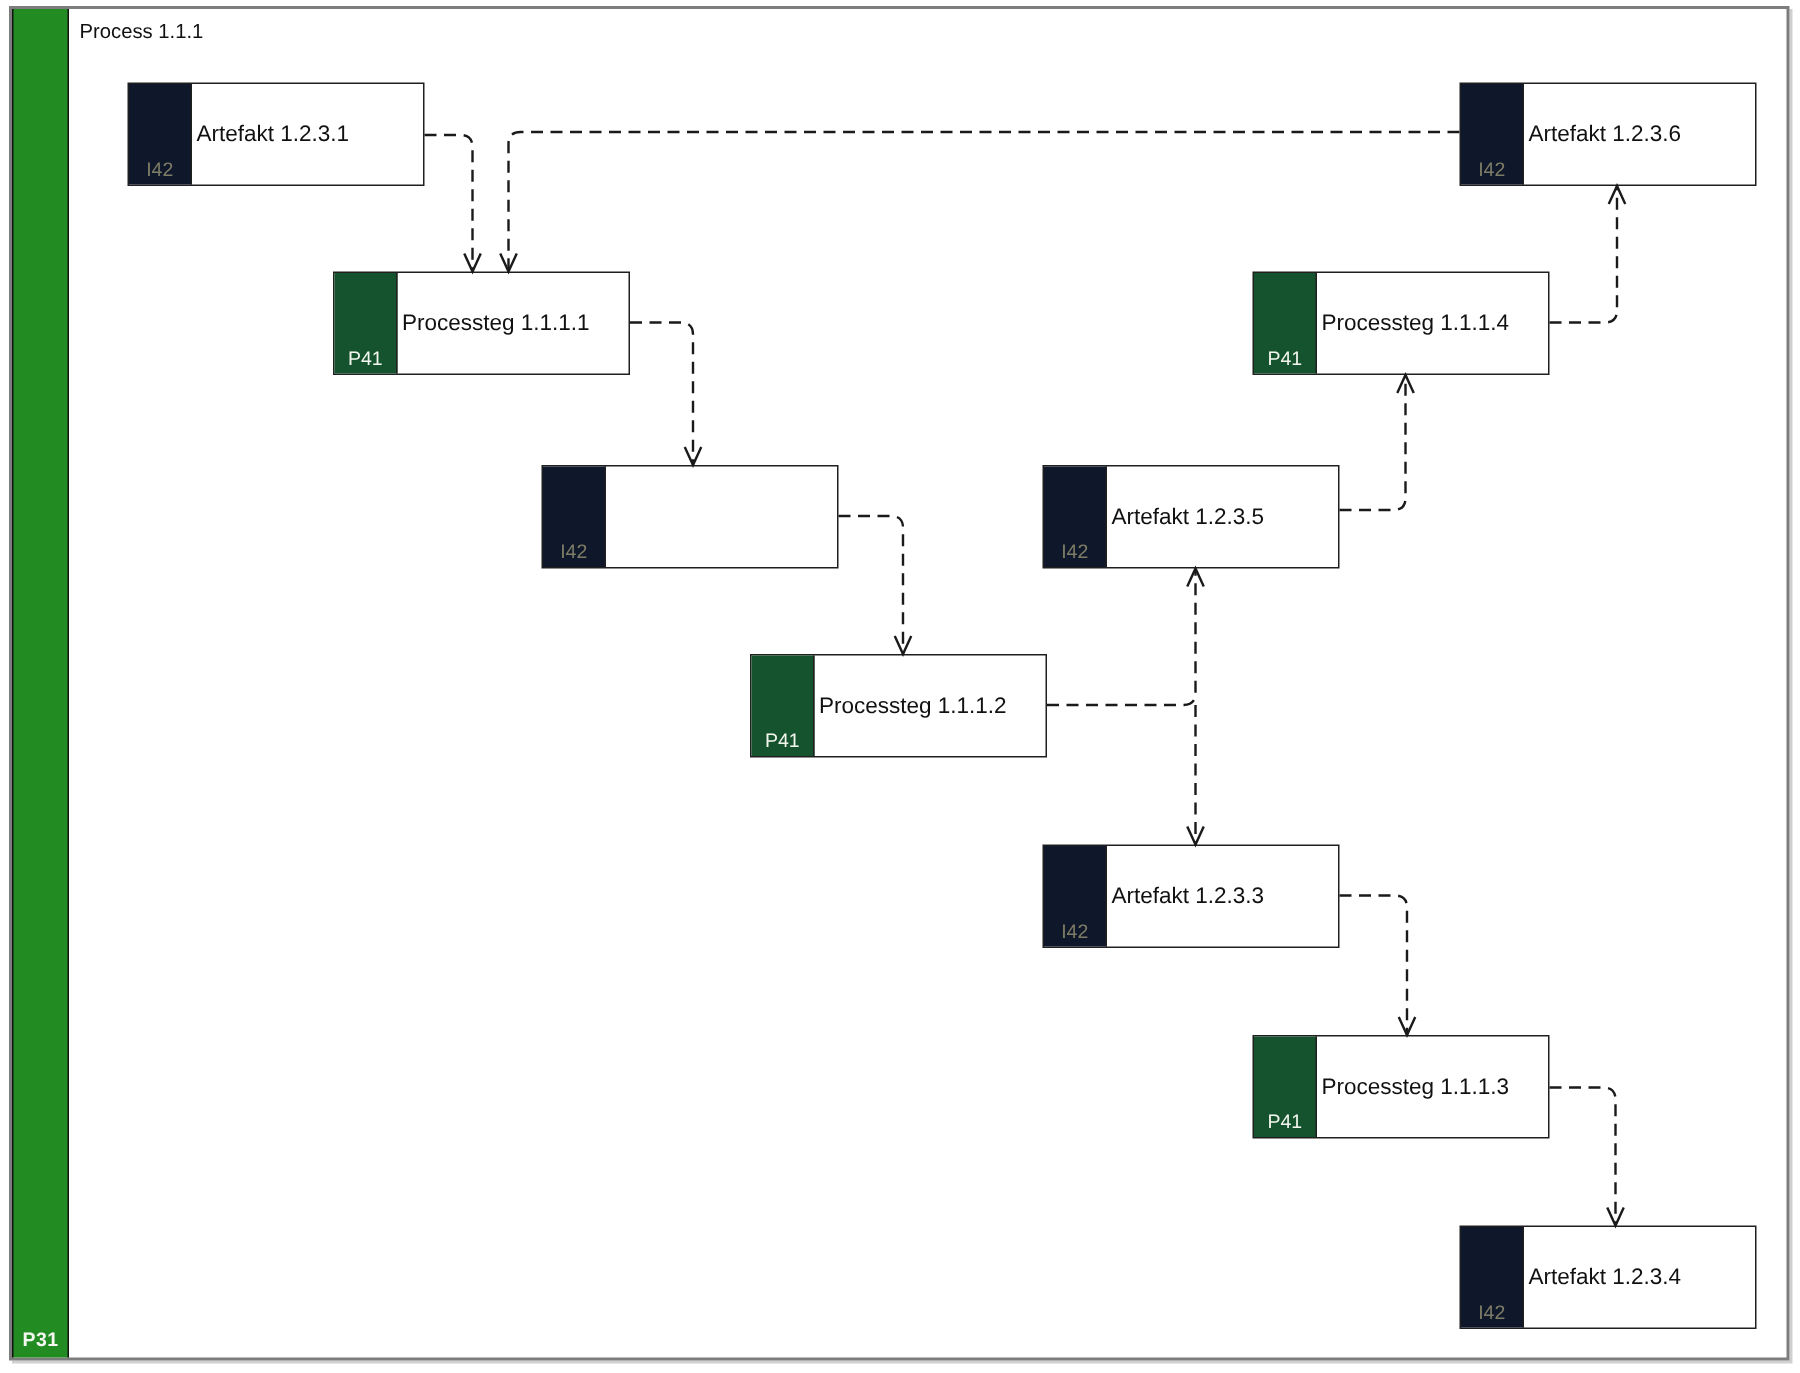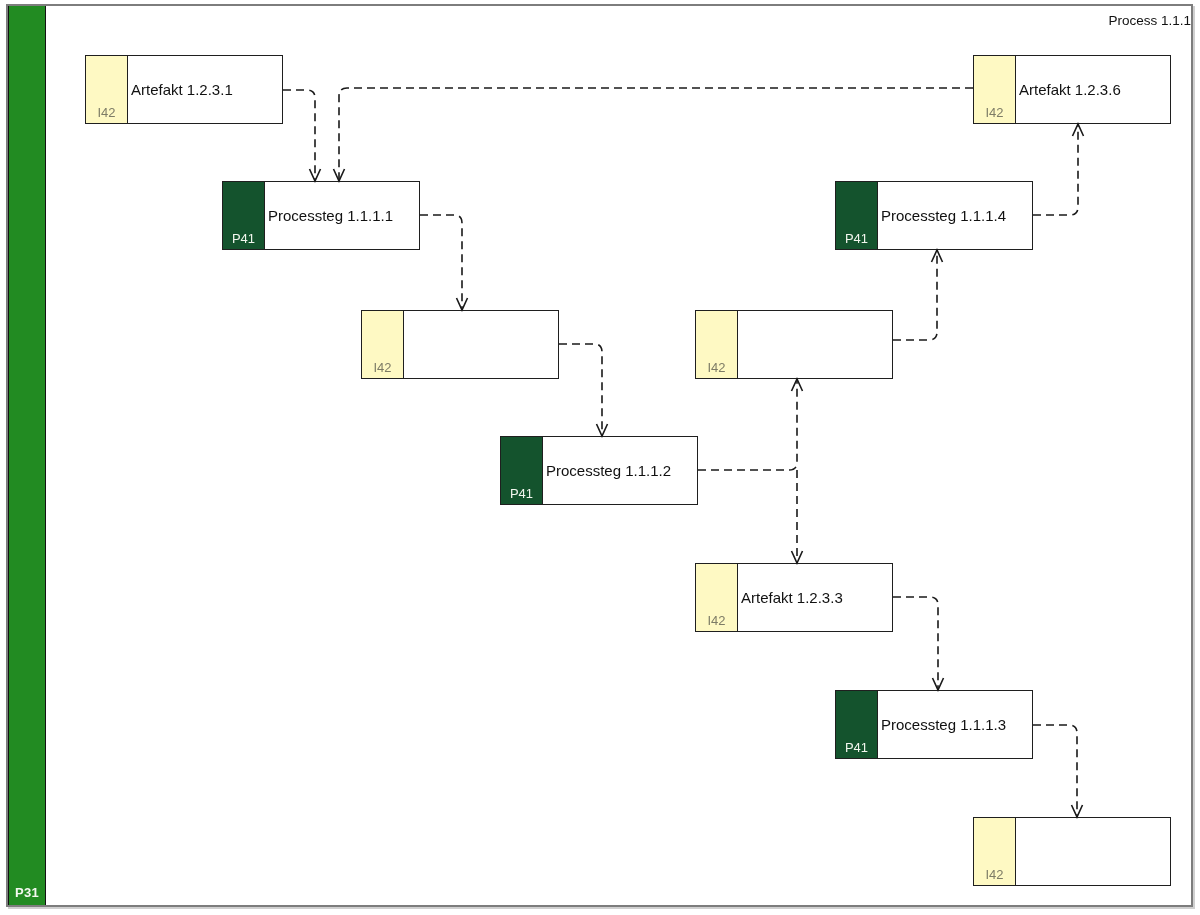--- a/index.html
+++ b/index.html
@@ -15,32 +15,32 @@
   .lane {
     position:absolute; left:0; top:0; bottom:0; width:38px;
     background:#228b22; border-right:1.6px solid #121212;
     box-sizing:border-box; border-left:1px solid #121212;
   }
   .lane-label {
     position:absolute; bottom:5px; left:0; right:0; text-align:center;
     color:#f4f8f1; font-size:13px; font-weight:bold; letter-spacing:.3px;
   }
   .diagram-title {
-    position:absolute; top:7px; left:45px; right:0; text-align:right;
+    position:absolute; top:7px; left:45px; right:0; text-align:left;
     font-size:13.5px; color:#111111;
   }
   .node {
     position:absolute; width:198px; height:69px; background:#ffffff;
     border:1.6px solid #1f1f1f; box-sizing:border-box;
   }
   .node .tab {
     position:absolute; left:0; top:0; bottom:0; width:42px;
     border-right:1.6px solid #1f1f1f; box-sizing:border-box;
   }
-  .node.artefakt .tab { background:#fef9c3; }
+  .node.artefakt .tab { background:#0f172a; }
   .node.processteg .tab { background:#14532d; }
   .tab-label {
     position:absolute; bottom:3px; left:0; right:0; text-align:center;
     font-size:13px;
   }
   .node.artefakt .tab-label { color:#7d7c66; }
   .node.processteg .tab-label { color:#f2f6ee; }
   .node .label {
     position:absolute; left:45px; top:0; bottom:0; right:2px;
     display:flex; align-items:center;
@@ -97,20 +97,21 @@
   <div class="node artefakt" style="left: 361px; top: 310px; width: 198px; height: 69px;">
     <div class="tab">
       <span class="tab-label">I42</span>
     </div>
   </div>
 
   <div class="node artefakt" style="left: 695px; top: 310px; width: 198px; height: 69px;">
     <div class="tab">
       <span class="tab-label">I42</span>
     </div>
+    <div class="label">Artefakt 1.2.3.5</div>
   </div>
 
   <div class="node processteg" style="left: 500px; top: 436px; width: 198px; height: 69px;">
     <div class="tab">
       <span class="tab-label">P41</span>
     </div>
     <div class="label">Processteg 1.1.1.2</div>
   </div>
 
   <div class="node artefakt" style="left: 695px; top: 563px; width: 198px; height: 69px;">
@@ -124,20 +125,21 @@
     <div class="tab">
       <span class="tab-label">P41</span>
     </div>
     <div class="label">Processteg 1.1.1.3</div>
   </div>
 
   <div class="node artefakt" style="left: 973px; top: 817px; width: 198px; height: 69px;">
     <div class="tab">
       <span class="tab-label">I42</span>
     </div>
+    <div class="label">Artefakt 1.2.3.4</div>
   </div>
 
   <svg class="connections" viewBox="0 0 1200 915" xmlns="http://www.w3.org/2000/svg">
       <path d="M 283 90 L 307 90 Q 315 90 315 98 L 315 181" class="edge"></path>
       <path d="M 309.5 169 L 315 181 L 320.5 169" class="head"></path>
       <path d="M 973 88 L 347 88 Q 339 88 339 96 L 339 181" class="edge"></path>
       <path d="M 333.5 169 L 339 181 L 344.5 169" class="head"></path>
       <path d="M 420 215 L 454 215 Q 462 215 462 223 L 462 310" class="edge"></path>
       <path d="M 456.5 298 L 462 310 L 467.5 298" class="head"></path>
       <path d="M 559 344 L 594 344 Q 602 344 602 352 L 602 436" class="edge"></path>

